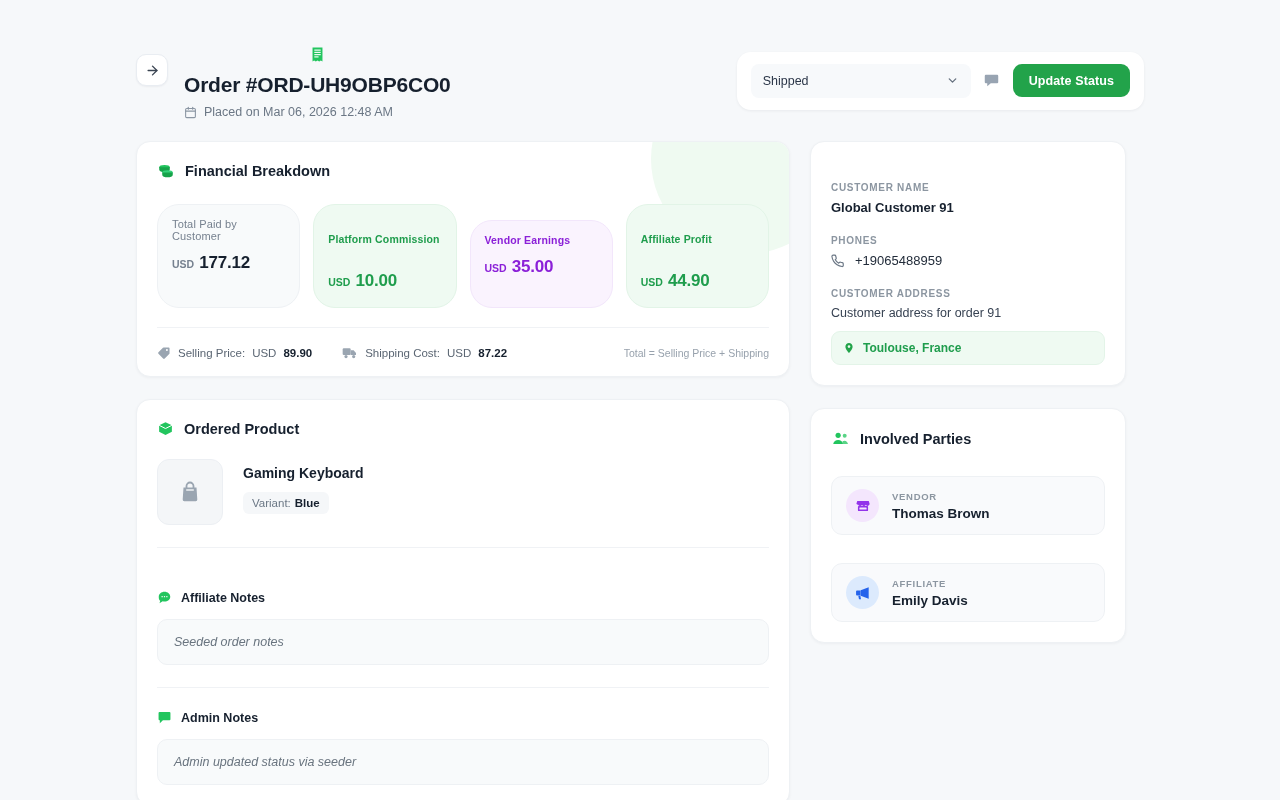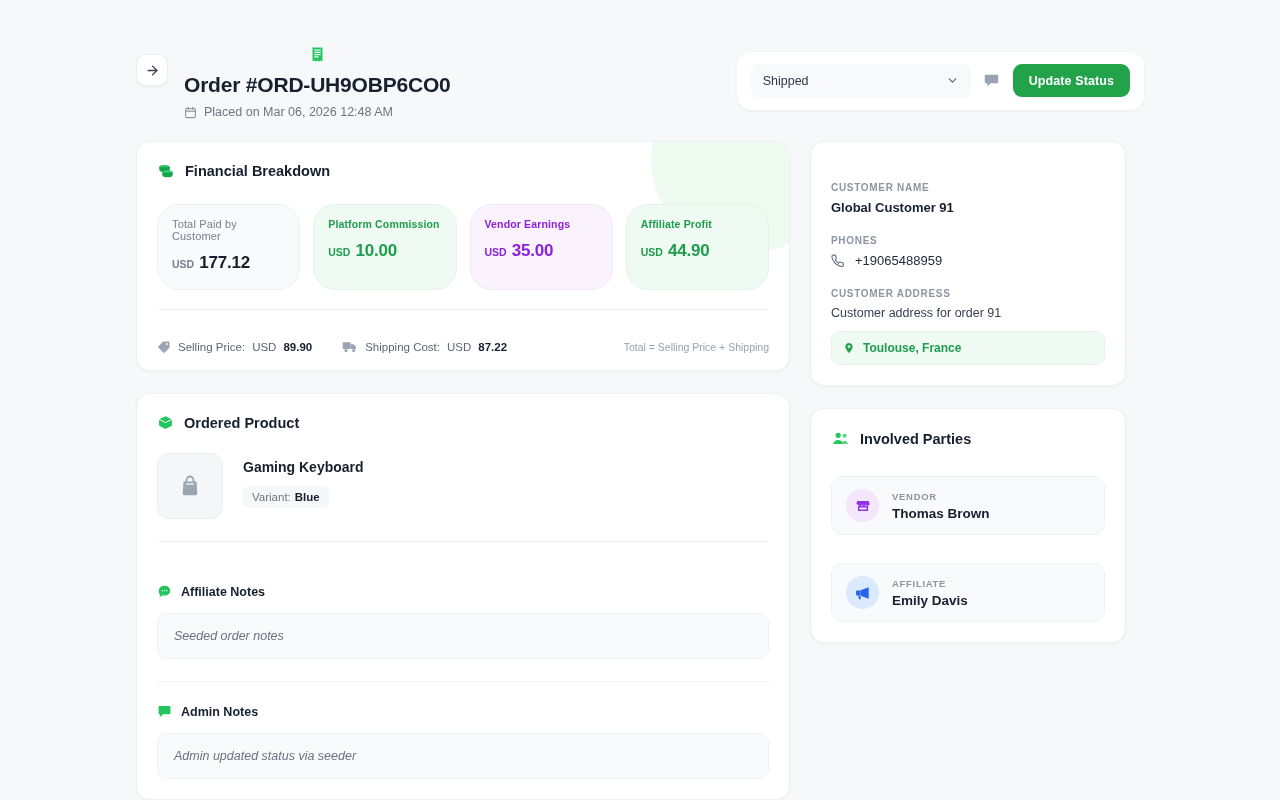--- a/index.html
+++ b/index.html
@@ -75,27 +75,27 @@
   .stat-value { margin-top: 11px; display: flex; align-items: baseline; gap: 5px; }
   .cur { font-size: 10.5px; font-weight: bold; }
   .amt { font-size: 17px; font-weight: bold; letter-spacing: -.2px; }
 
   .stat.neutral { background: #f8fafb; border: 1px solid #eef1f4; }
   .stat.neutral .stat-label { color: #76818f; font-weight: normal; font-size: 11px; }
   .stat.neutral .cur { color: #76818f; }
   .stat.neutral .amt { color: #16202e; }
 
   .stat.green { background: #effaf2; border: 1px solid #e2f4e7; }
-  .stat.green .stat-label, .stat.green .cur, .stat.green .amt { color: #1f9d4d; }
-
-  .stat.purple { background: #faf3fe; border: 1px solid #f2e6fb; }
+  .stat.green .stat-label, .stat.green .cur, .stat.green .amt { color: #1f9d4d; margin-top: 15px; }
+
+  .stat.purple { background: #faf3fe; border: 1px solid #f2e6fb; margin-top: 16px; }
   .stat.purple .stat-label, .stat.purple .cur, .stat.purple .amt { color: #8b20d8; }
 
   .fin-foot {
-    margin-top: 19px; padding-top: 30px; border-top: 1px solid #f0f2f5;
+    margin-top: 19px; padding-top: 18px; border-top: 1px solid #f0f2f5;
     display: flex; align-items: center; gap: 30px; font-size: 11.5px; color: #5b6673;
   }
   .foot-item { display: flex; align-items: center; gap: 7px; }
   .foot-strong { color: #16202e; font-weight: bold; }
   .foot-note { margin-left: auto; color: #98a2ad; font-size: 10.5px; }
 
   
   .prod { padding: 20px; }
   .prod-row { display: flex; gap: 20px; margin-top: 22px; align-items: flex-start; }
   .prod-thumb {

